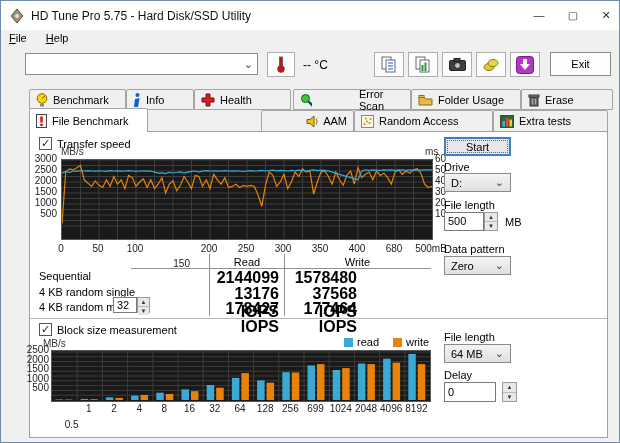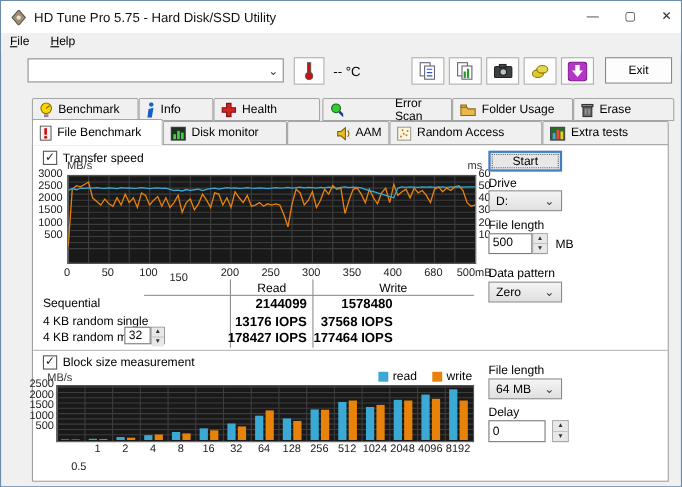--- a/index.html
+++ b/index.html
@@ -22,21 +22,21 @@
   .pushbtn{border:1px solid #8a8a8a;background:#fdfdfd;text-align:center;box-sizing:border-box;}
   
   .tab{border:1px solid #a5a5a5;background:#f0f0f0;box-sizing:border-box;display:flex;align-items:center;
        gap:5px;padding:0 6px;border-radius:2px 2px 0 0;}
   .tab.active{background:#fff;border-bottom:none;z-index:5;}
   .content{left:28px;top:130px;width:579px;height:307px;background:#fff;border:1px solid #a0a0a0;box-sizing:border-box;z-index:2;}
   
   .checkbox{width:13px;height:13px;background:#fff;border:1px solid #555;box-sizing:border-box;
             font-size:11px;line-height:11px;text-align:center;color:#222;}
   .ticks{font-size:10px;color:#222;}
-  .num{font-weight:bold;font-size:12px;text-align:right;}
+  .num{font-weight:bold;font-size:16px;text-align:right;}
   .vline{width:1px;background:#909090;}
   .hline{height:1px;background:#909090;}
   .spinbox{border:1px solid #7a7a7a;background:#fff;box-sizing:border-box;font-size:11px;padding:1px 3px;}
   .updown{display:flex;flex-direction:column;border:1px solid #9a9a9a;box-sizing:border-box;}
   .updown div{flex:1;background:#e8e8e8;font-size:6px;line-height:8px;text-align:center;color:#333;border-bottom:1px solid #bbb;}
   .updown div:last-child{border-bottom:none;}
   .sidecombo{background:linear-gradient(#f4f4f4,#e0e0e0);border:1px solid #8a8a8a;display:flex;align-items:center;
              padding:0 6px;box-sizing:border-box;}
   .sidecombo .chev{margin-left:auto;color:#444;}
   .startbtn{border:2px solid #3f7fbf;background:#e7e7e7;box-sizing:border-box;}
@@ -159,29 +159,20 @@
     <span>Erase</span>
   </div>
 
   <div class="abs tab active" style="left:28px;top:107px;width:119px;height:24px;">
     <svg width="11" height="14">
       <rect x="0.5" y="0.5" width="10" height="13" fill="#f4f4f4" stroke="#444"></rect>
       <rect x="4.3" y="2.5" width="2.4" height="6" fill="#cc1111"></rect>
       <circle cx="5.5" cy="10.8" r="1.4" fill="#cc1111"></circle>
     </svg>
     <span>File Benchmark</span>
-  </div>
-  <div class="abs tab" style="left:147px;top:109px;width:113px;height:22px;">
-    <svg width="14" height="13">
-      <rect x="0.5" y="0.5" width="13" height="12" fill="#203020" stroke="#444"></rect>
-      <rect x="2.5" y="7" width="2.5" height="4.5" fill="#44cc44"></rect>
-        <rect x="6" y="4" width="2.5" height="7.5" fill="#44cc44"></rect>
-        <rect x="9.5" y="5.5" width="2.5" height="6" fill="#44cc44"></rect>
-    </svg>
-    <span>Disk monitor</span>
   </div>
   <div class="abs tab" style="left:260px;top:109px;width:93px;height:22px;padding-left:44px;">
     <svg width="14" height="13">
       <polygon points="1,4.5 4,4.5 8,1 8,12 4,8.5 1,8.5" fill="#e8c020" stroke="#806000"></polygon>
       <path d="M10 3.5 q2.5 3 0 6" fill="none" stroke="#806000"></path>
       <path d="M12 2 q3.5 4.5 0 9" fill="none" stroke="#806000"></path>
     </svg>
     <span>AAM</span>
   </div>
   <div class="abs tab" style="left:353px;top:109px;width:139px;height:22px;">
@@ -265,21 +256,21 @@
         <line x1="0" y1="0.0" x2="370" y2="0.0" stroke="#3d3d3d"></line>
         <line x1="0" y1="66" x2="370" y2="66" stroke="#3d3d3d"></line>
         <polyline points="0.0,63.8 3.7,12.1 7.4,8.8 11.1,9.9 14.8,7.7 18.5,5.5 22.2,19.8 25.9,23.1 29.6,26.4 33.3,20.9 37.0,25.3 40.7,27.5 44.4,19.8 48.1,26.4 51.8,16.5 55.5,24.2 59.2,19.8 62.9,28.6 66.6,15.4 70.3,17.6 74.0,26.4 77.7,22.0 81.4,18.7 85.1,27.5 88.8,19.8 92.5,28.6 96.2,24.2 99.9,17.6 103.6,33.0 107.3,24.2 111.0,20.9 114.7,30.8 118.4,25.3 122.1,16.5 125.8,22.0 129.5,28.6 133.2,15.4 136.9,16.5 140.6,26.4 144.3,19.8 148.0,28.6 151.7,14.3 155.4,19.8 159.1,24.2 162.8,17.6 166.5,27.5 170.2,26.4 173.9,24.2 177.6,27.5 181.3,25.3 185.0,26.4 188.7,25.3 192.4,26.4 196.1,35.2 199.8,46.2 203.5,25.3 207.2,12.1 210.9,15.4 214.6,26.4 218.3,22.0 222.0,14.3 225.7,28.6 229.4,22.0 233.1,12.1 236.8,16.5 240.5,8.8 244.2,12.1 247.9,11.0 251.6,34.1 255.3,22.0 259.0,12.1 262.7,11.0 266.4,16.5 270.1,24.2 273.8,12.1 277.5,19.8 281.2,25.3 284.9,15.4 288.6,11.0 292.3,24.2 296.0,7.7 299.7,17.6 303.4,14.3 307.1,12.1 310.8,19.8 314.5,11.0 318.2,15.4 321.9,13.2 325.6,17.6 329.3,24.2 333.0,12.1 336.7,9.9 340.4,14.3 344.1,11.0 347.8,13.2 351.5,9.9 355.2,8.8 358.9,13.2 362.6,24.2 366.3,27.5 370.0,26.4" fill="none" stroke="#e8820a" stroke-width="1.2"></polyline>
         <polyline points="0.0,13.2 3.7,11.4 7.4,12.5 11.1,11.0 14.8,11.2 18.5,10.8 22.2,11.0 25.9,10.6 29.6,11.0 33.3,11.2 37.0,10.8 40.7,11.0 44.4,11.4 48.1,10.6 51.8,11.0 55.5,10.8 59.2,11.2 62.9,11.0 66.6,10.6 70.3,11.0 74.0,11.4 77.7,11.0 81.4,10.8 85.1,11.2 88.8,11.0 92.5,12.1 96.2,13.2 99.9,12.8 103.6,13.6 107.3,12.3 111.0,13.0 114.7,12.5 118.4,11.9 122.1,13.2 125.8,12.1 129.5,11.4 133.2,11.0 136.9,11.9 140.6,11.2 144.3,10.6 148.0,11.0 151.7,10.8 155.4,11.2 159.1,11.0 162.8,10.6 166.5,11.0 170.2,11.2 173.9,10.8 177.6,11.0 181.3,11.4 185.0,11.0 188.7,10.6 192.4,11.0 196.1,10.8 199.8,10.3 203.5,11.0 207.2,10.6 210.9,10.1 214.6,10.8 218.3,10.3 222.0,10.6 225.7,11.0 229.4,10.3 233.1,10.8 236.8,10.1 240.5,10.6 244.2,11.0 247.9,10.3 251.6,9.9 255.3,10.6 259.0,10.1 262.7,10.3 266.4,10.8 270.1,12.1 273.8,13.2 277.5,14.3 281.2,15.4 284.9,16.5 288.6,17.6 292.3,18.7 296.0,19.8 299.7,11.0 303.4,9.9 307.1,10.3 310.8,9.9 314.5,10.1 318.2,10.3 321.9,9.9 325.6,10.1 329.3,9.9 333.0,10.3 336.7,10.1 340.4,9.9 344.1,10.3 347.8,9.9 351.5,10.1 355.2,9.9 358.9,10.1 362.6,9.9 366.3,9.9 370.0,9.9" fill="none" stroke="#3aa9d4" stroke-width="1.2"></polyline>
       </svg>
     </div>
   <div class="abs ticks" id="line-x" style="left:60px;top:243px;width:380px;height:12px;z-index:3;">
       <div style="position: absolute; left: -18px; top: 0px; width: 36px; text-align: center; line-height: 10px; white-space: nowrap;">0</div>
       <div style="position: absolute; left: 19px; top: 0px; width: 36px; text-align: center; line-height: 10px; white-space: nowrap;">50</div>
       <div style="position: absolute; left: 56px; top: 0px; width: 36px; text-align: center; line-height: 10px; white-space: nowrap;">100</div>
-      <div style="position: absolute; left: 93px; top: 4px; width: 36px; text-align: left; line-height: 10px; white-space: nowrap;">150</div>
+      <div style="position: absolute; left: 93px; top: 15px; width: 36px; text-align: right; line-height: 10px; white-space: nowrap;">150</div>
       <div style="position: absolute; left: 130px; top: 0px; width: 36px; text-align: center; line-height: 10px; white-space: nowrap;">200</div>
       <div style="position: absolute; left: 167px; top: 0px; width: 36px; text-align: center; line-height: 10px; white-space: nowrap;">250</div>
       <div style="position: absolute; left: 204px; top: 0px; width: 36px; text-align: center; line-height: 10px; white-space: nowrap;">300</div>
       <div style="position: absolute; left: 241px; top: 0px; width: 36px; text-align: center; line-height: 10px; white-space: nowrap;">350</div>
       <div style="position: absolute; left: 278px; top: 0px; width: 36px; text-align: center; line-height: 10px; white-space: nowrap;">400</div>
       <div style="position: absolute; left: 315px; top: 0px; width: 36px; text-align: center; line-height: 10px; white-space: nowrap;">680</div>
       <div style="position: absolute; left: 352px; top: 0px; width: 36px; text-align: center; line-height: 10px; white-space: nowrap;">500mB</div>
     </div>
 
   <div class="abs" style="left:208px;top:255px;width:76px;text-align:center;z-index:3;">Read</div>
@@ -392,21 +383,21 @@
       <div style="position: absolute; left: -2.4px; top: 16px; width: 30px; text-align: right; line-height: 10px; white-space: nowrap;">0.5</div>
       <div style="position: absolute; left: 22.8px; top: 0px; width: 30px; text-align: center; line-height: 10px; white-space: nowrap;">1</div>
       <div style="position: absolute; left: 48px; top: 0px; width: 30px; text-align: center; line-height: 10px; white-space: nowrap;">2</div>
       <div style="position: absolute; left: 73.2px; top: 0px; width: 30px; text-align: center; line-height: 10px; white-space: nowrap;">4</div>
       <div style="position: absolute; left: 98.4px; top: 0px; width: 30px; text-align: center; line-height: 10px; white-space: nowrap;">8</div>
       <div style="position: absolute; left: 123.6px; top: 0px; width: 30px; text-align: center; line-height: 10px; white-space: nowrap;">16</div>
       <div style="position: absolute; left: 148.8px; top: 0px; width: 30px; text-align: center; line-height: 10px; white-space: nowrap;">32</div>
       <div style="position: absolute; left: 174px; top: 0px; width: 30px; text-align: center; line-height: 10px; white-space: nowrap;">64</div>
       <div style="position: absolute; left: 199.2px; top: 0px; width: 30px; text-align: center; line-height: 10px; white-space: nowrap;">128</div>
       <div style="position: absolute; left: 224.4px; top: 0px; width: 30px; text-align: center; line-height: 10px; white-space: nowrap;">256</div>
-      <div style="position: absolute; left: 249.6px; top: 0px; width: 30px; text-align: center; line-height: 10px; white-space: nowrap;">512</div>
+      <div style="position: absolute; left: 249.6px; top: 0px; width: 30px; text-align: center; line-height: 10px; white-space: nowrap;">699</div>
       <div style="position: absolute; left: 274.8px; top: 0px; width: 30px; text-align: center; line-height: 10px; white-space: nowrap;">1024</div>
       <div style="position: absolute; left: 300px; top: 0px; width: 30px; text-align: center; line-height: 10px; white-space: nowrap;">2048</div>
       <div style="position: absolute; left: 325.2px; top: 0px; width: 30px; text-align: center; line-height: 10px; white-space: nowrap;">4096</div>
       <div style="position: absolute; left: 350.4px; top: 0px; width: 30px; text-align: center; line-height: 10px; white-space: nowrap;">8192</div>
     </div>
 
   <div class="abs startbtn" style="left:443px;top:136px;width:67px;height:19px;z-index:3;">
     <div class="inner">Start</div>
   </div>
 

